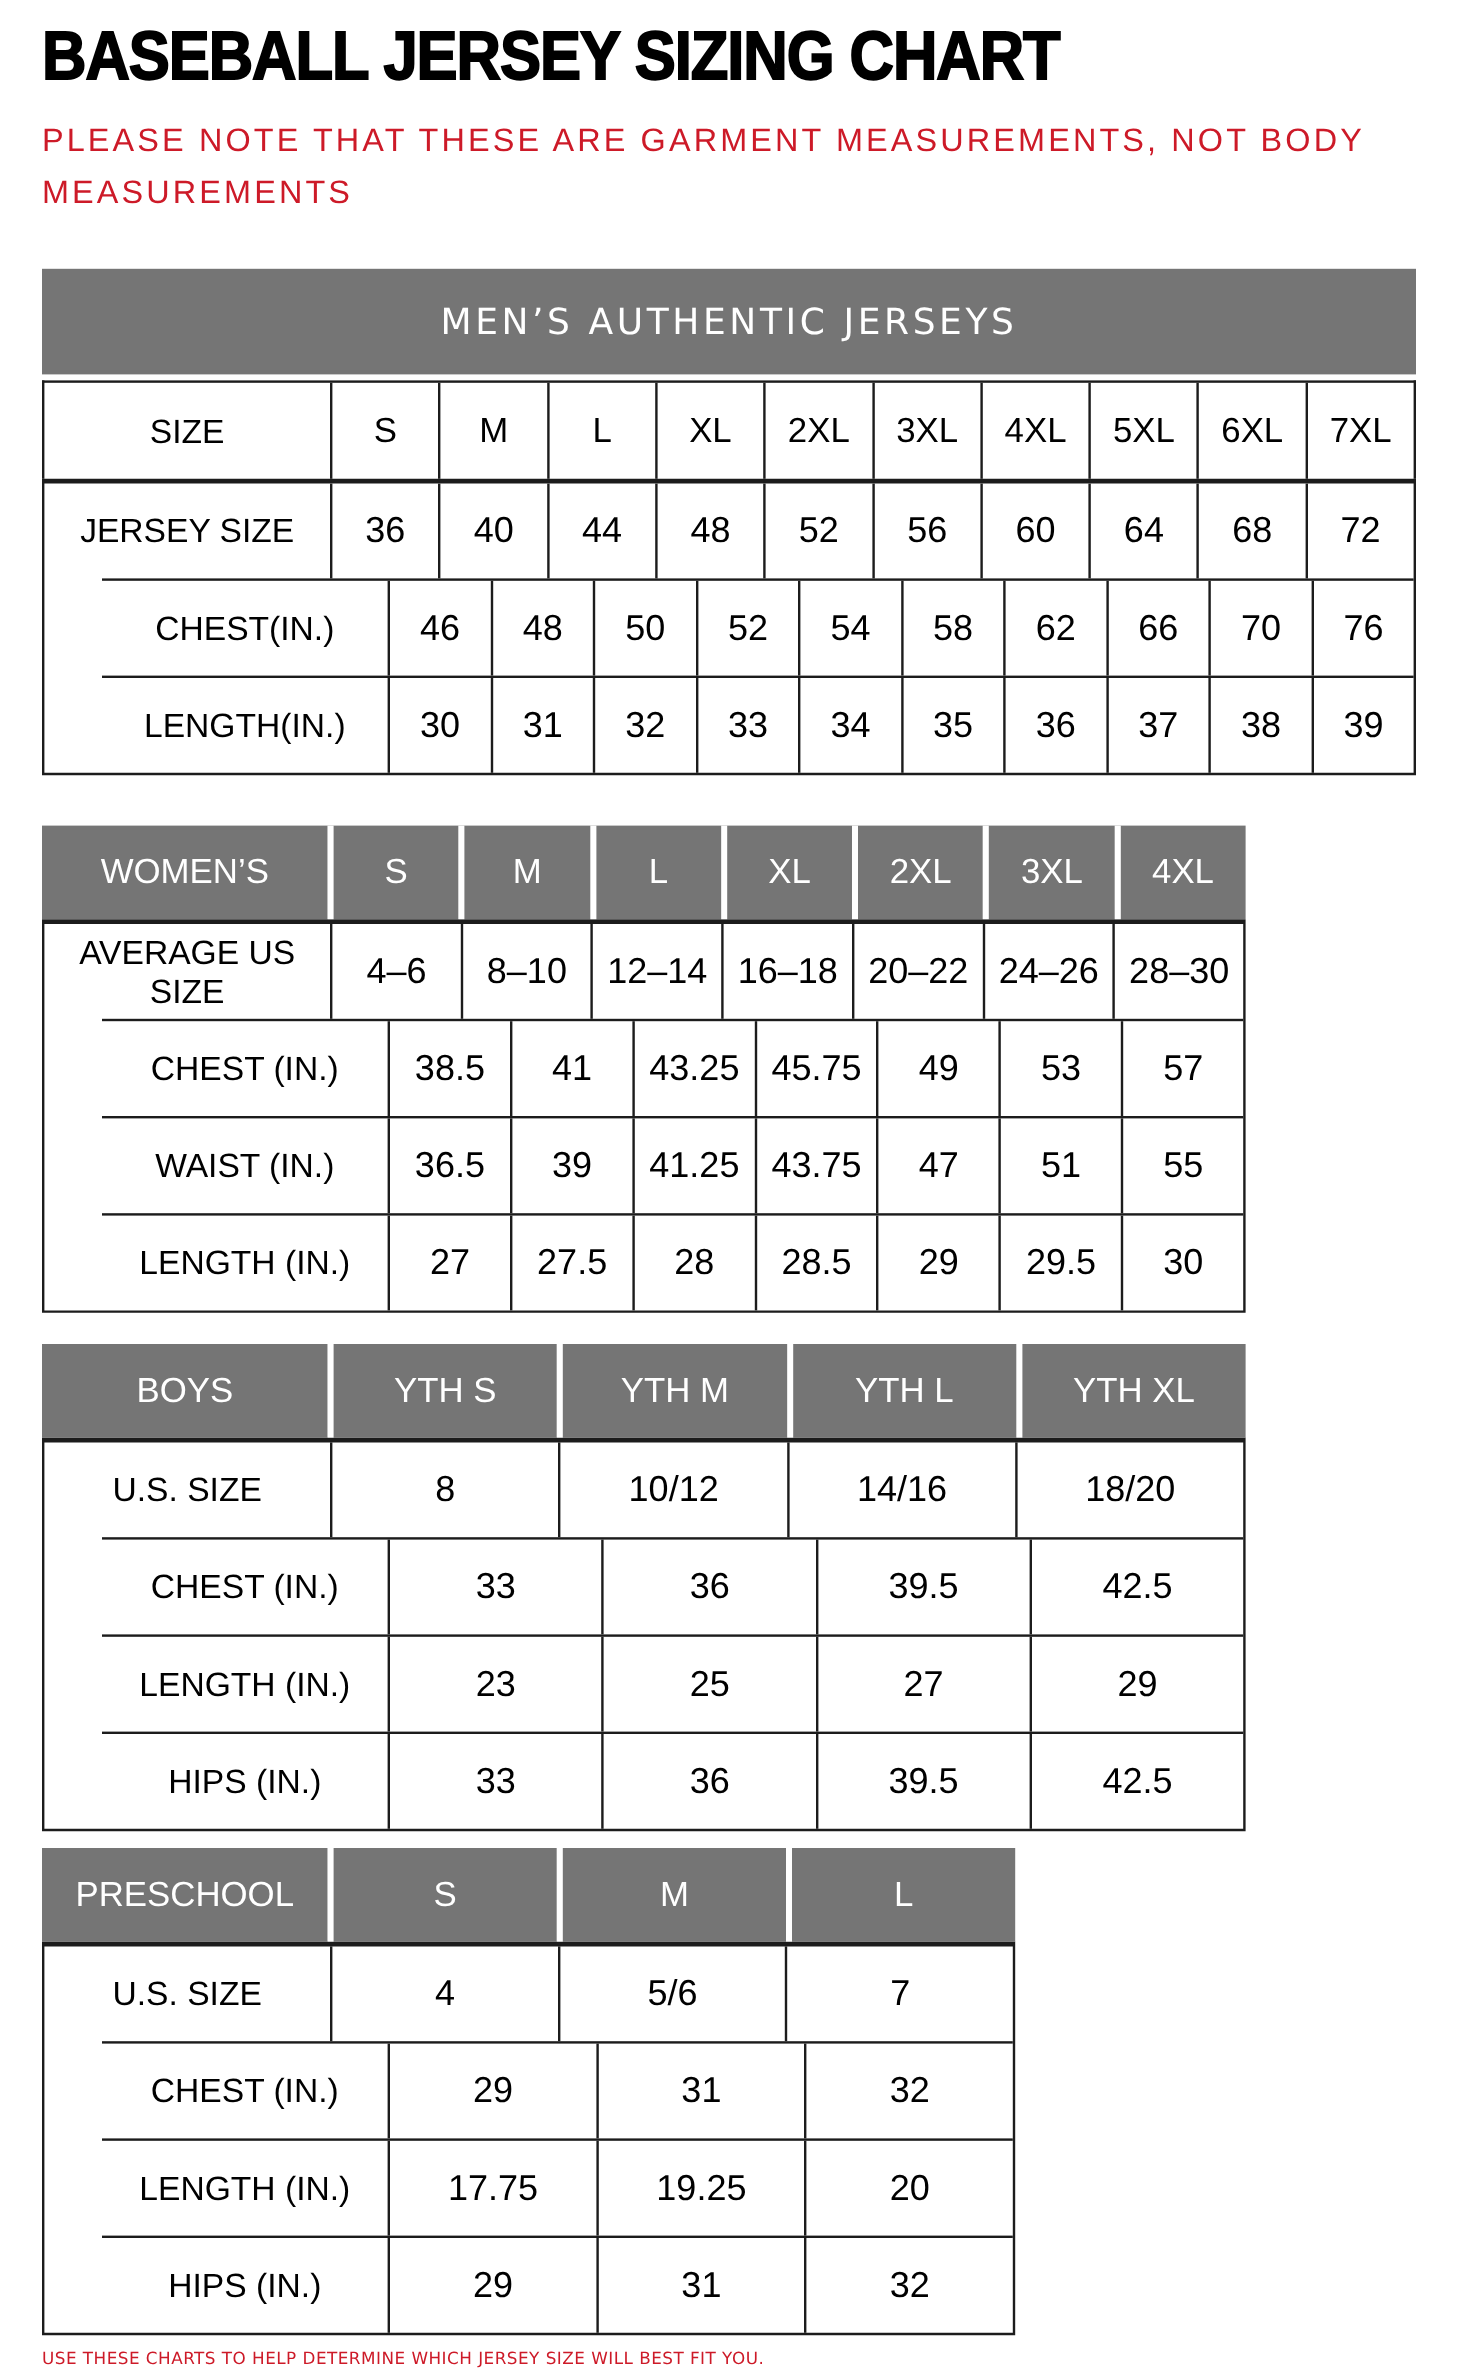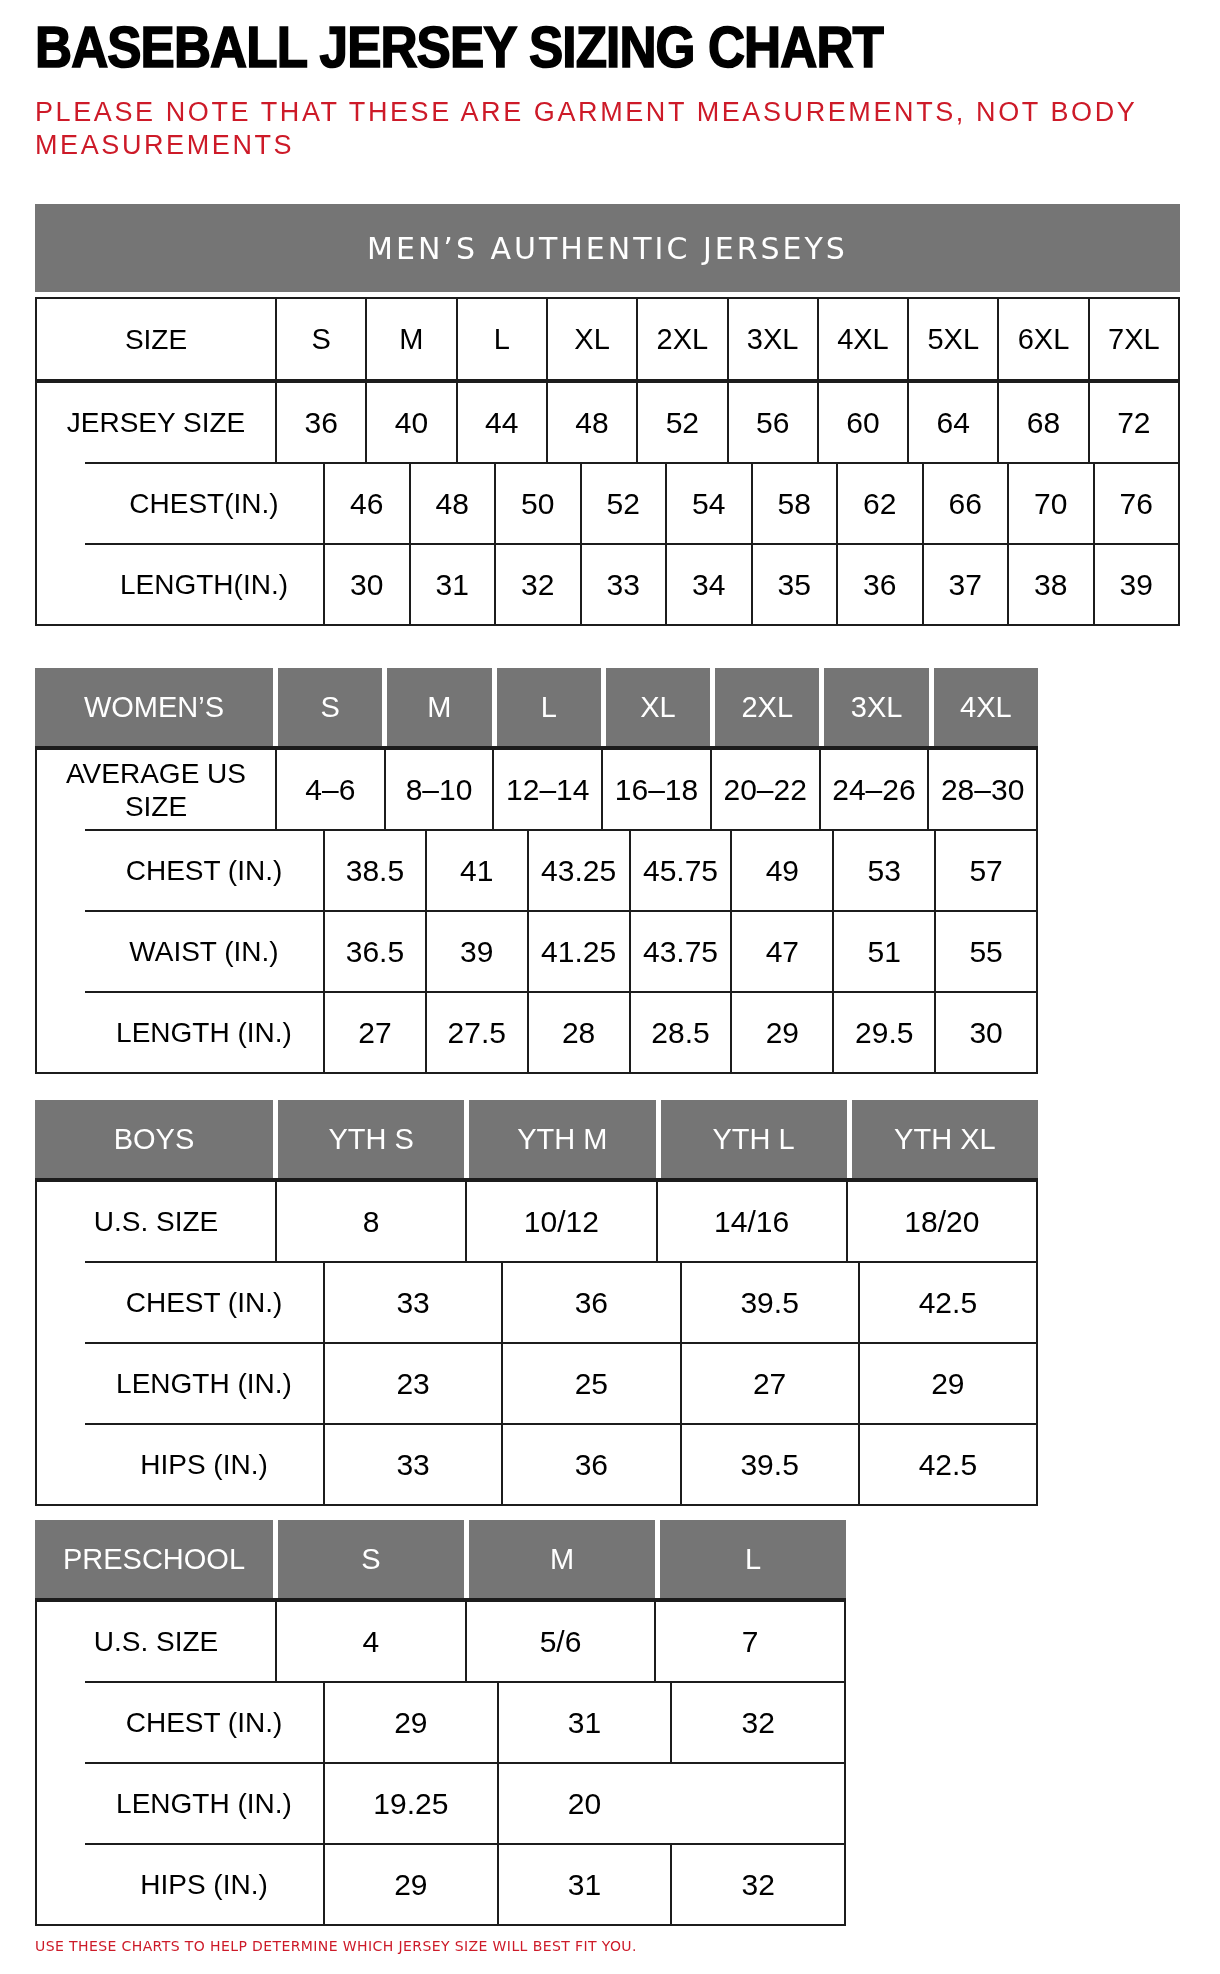--- a/index.html
+++ b/index.html
@@ -26,21 +26,21 @@
     transform:scaleX(0.90);
     transform-origin:left center;
     -webkit-text-stroke:1.6px #000;
     font-family:"Liberation Sans",sans-serif;
   }
   .note{
     margin:16px 0 0 0;
     max-width:1135px;
     color:var(--red);
     font-size:27px;
-    line-height:33px;
+    line-height:43px;
     letter-spacing:2.6px;
   }
   .footer{
     margin:12px 0 0 0;
     color:var(--red);
     font-size:14px;
     letter-spacing:0.4px;
     white-space:nowrap;
     font-family:"DejaVu Sans",sans-serif;
   }
@@ -270,20 +270,21 @@
           <div class="cell val-cell">7</div>
         </div>
         <div class="row body-row" style="grid-template-columns: var(--label-w) repeat(3, 1fr);">
           <div class="cell label-cell">CHEST (IN.)</div>
           <div class="cell val-cell">29</div>
           <div class="cell val-cell">31</div>
           <div class="cell val-cell">32</div>
         </div>
         <div class="row body-row" style="grid-template-columns: var(--label-w) repeat(3, 1fr);">
           <div class="cell label-cell">LENGTH (IN.)</div>
+          <div class="cell val-cell">17.75</div>
           <div class="cell val-cell">19.25</div>
           <div class="cell val-cell">20</div>
         </div>
         <div class="row body-row" style="grid-template-columns: var(--label-w) repeat(3, 1fr);">
           <div class="cell label-cell">HIPS (IN.)</div>
           <div class="cell val-cell">29</div>
           <div class="cell val-cell">31</div>
           <div class="cell val-cell">32</div>
         </div>
       </div>

